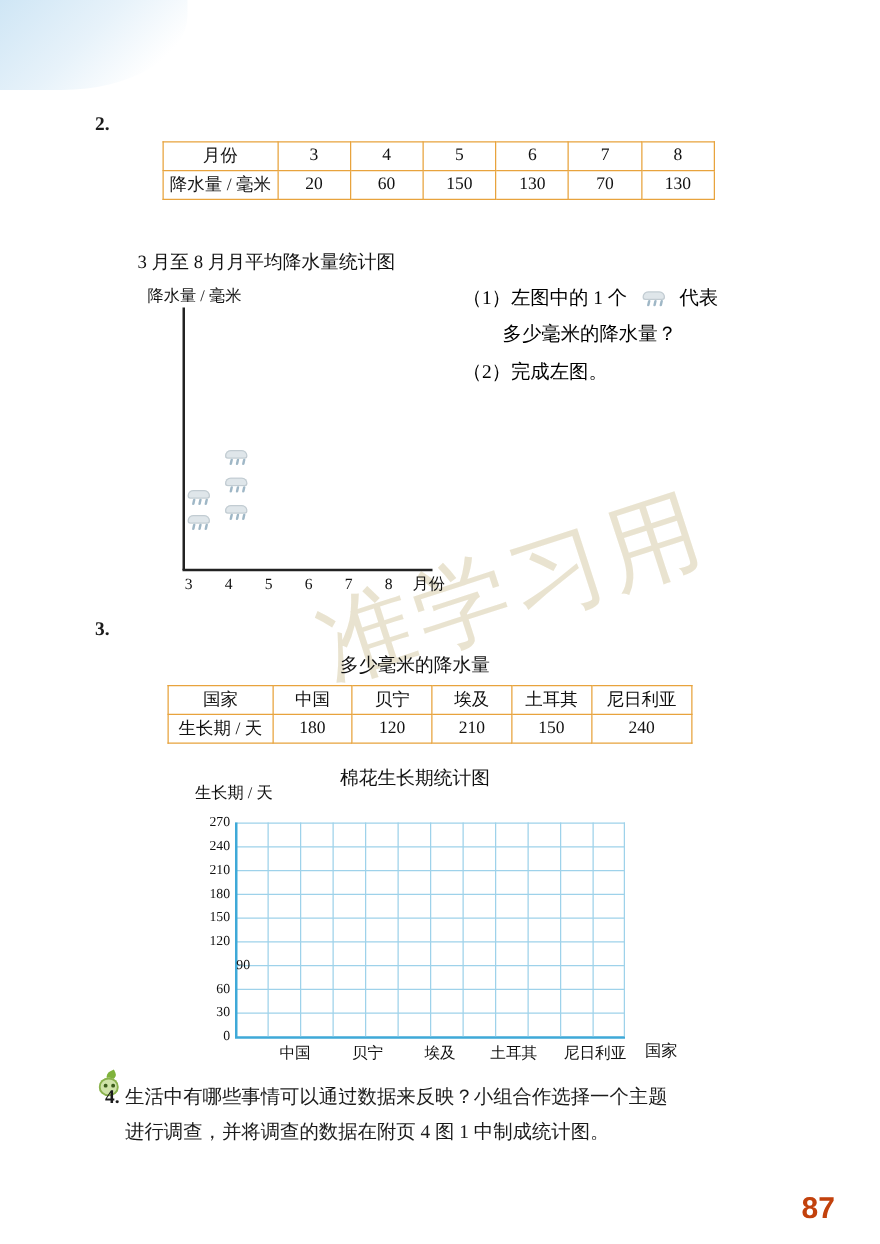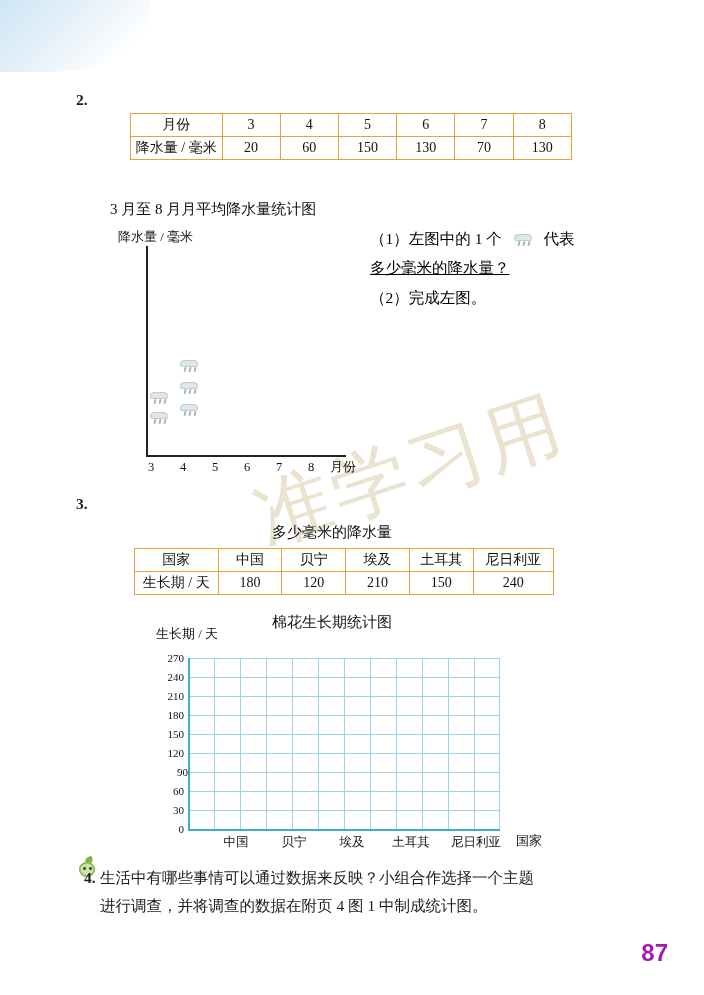--- a/index.html
+++ b/index.html
@@ -124,24 +124,24 @@
   }
   .axis-caption {
     position: absolute;
     font-size: 13px;
     color: #111;
     white-space: nowrap;
   }
   .page-num {
     position: absolute;
     right: 36px;
-    bottom: 28px;
+    bottom: 14px;
     font-size: 24px;
     font-weight: bold;
-    color: #a21caf;
+    color: #c2410c;
     font-family: "Liberation Sans", sans-serif;
   }
   .q-list { position: absolute; font-size: 15.5px; line-height: 1.9; }
   .q-line { white-space: nowrap; }
   .mascot {
     position: absolute;
     width: 22px; height: 26px;
   }
   .mascot .head {
     position: absolute; left: 3px; top: 4px;
@@ -249,21 +249,21 @@
   </div>
 
   <div class="q-list" style="left:370px; top:224px; width:300px;">
     <div class="q-line">
       <span>（1）左图中的 1 个</span>
       <span class="picto-icon" style="position:relative; display:inline-block; top:3px; margin:0 4px;">
         <span class="cloud"></span><span class="drop" style="left:8px;"></span><span class="drop" style="left:13px;"></span><span class="drop" style="left:18px;"></span>
       </span>
       <span>代表</span>
     </div>
-    <div class="q-line" style="text-decoration:underline;">多少毫米的降水量？</div>
+    <div class="q-line" style="margin-left:32px;">多少毫米的降水量？</div>
     <div class="q-line">（2）完成左图。</div>
   </div>
 
   <div class="txt body-text num-lead" style="left:76px; top:492px;">3.</div>
 
   <div class="chart-title" style="left:272px; top:523px;">多少毫米的降水量</div>
 
   <table class="data-table" style="left:134px; top:548px; width:420px;">
     <tbody>
         <tr>
@@ -315,21 +315,21 @@
     <div class="grid-line-v" style="left:448px; top:658px; width:1px; height:171px;"></div>
     <div class="grid-line-v" style="left:474px; top:658px; width:1px; height:171px;"></div>
     <div class="grid-line-v" style="left:499px; top:658px; width:1px; height:171px;"></div>
 
     <div class="tick-label" style="left:150px; top:652px; width:34px;">270</div>
     <div class="tick-label" style="left:150px; top:671px; width:34px;">240</div>
     <div class="tick-label" style="left:150px; top:690px; width:34px;">210</div>
     <div class="tick-label" style="left:150px; top:709px; width:34px;">180</div>
     <div class="tick-label" style="left:150px; top:728px; width:34px;">150</div>
     <div class="tick-label" style="left:150px; top:747px; width:34px;">120</div>
-    <div class="tick-label" style="left:154px; top:766px; width:34px;">90</div>
+    <div class="tick-label" style="left:166px; top:766px; width:34px;">90</div>
     <div class="tick-label" style="left:150px; top:785px; width:34px;">60</div>
     <div class="tick-label" style="left:150px; top:804px; width:34px;text-align:right;">30</div>
     <div class="tick-label" style="left:150px; top:823px; width:34px;">0</div>
 
     <div class="cat-label" style="left:210px; top:834px; width:52px;">中国</div>
     <div class="cat-label" style="left:268px; top:834px; width:52px;">贝宁</div>
     <div class="cat-label" style="left:326px; top:834px; width:52px;">埃及</div>
     <div class="cat-label" style="left:380px; top:834px; width:62px;">土耳其</div>
     <div class="cat-label" style="left:440px; top:834px; width:72px;">尼日利亚</div>
     <div class="axis-caption" style="left:516px; top:832px;">国家</div>

